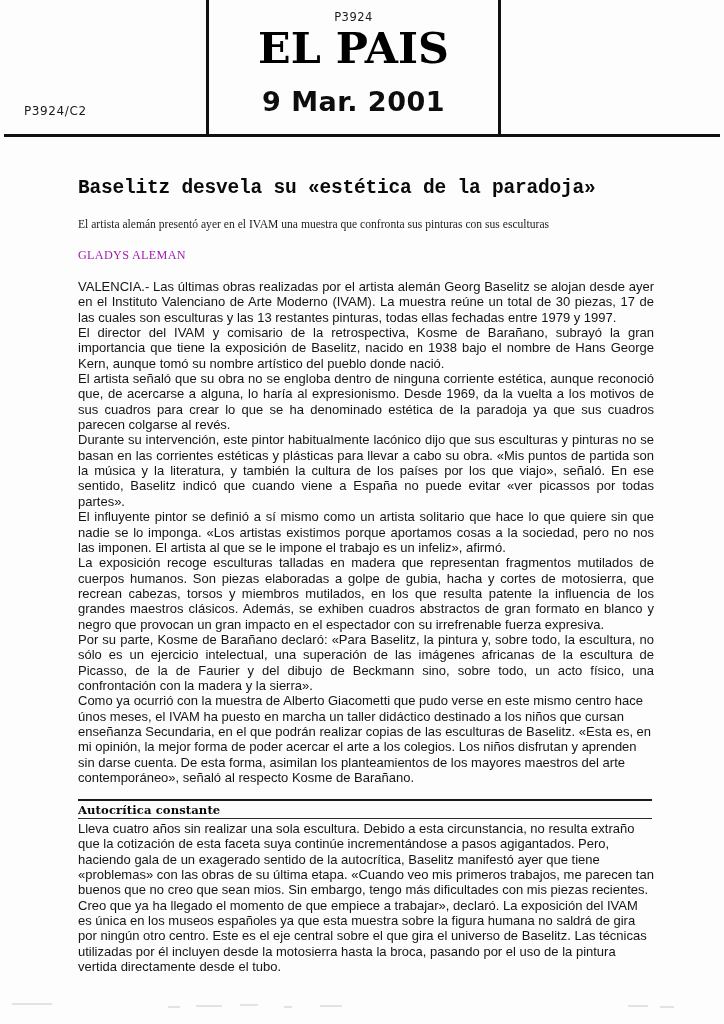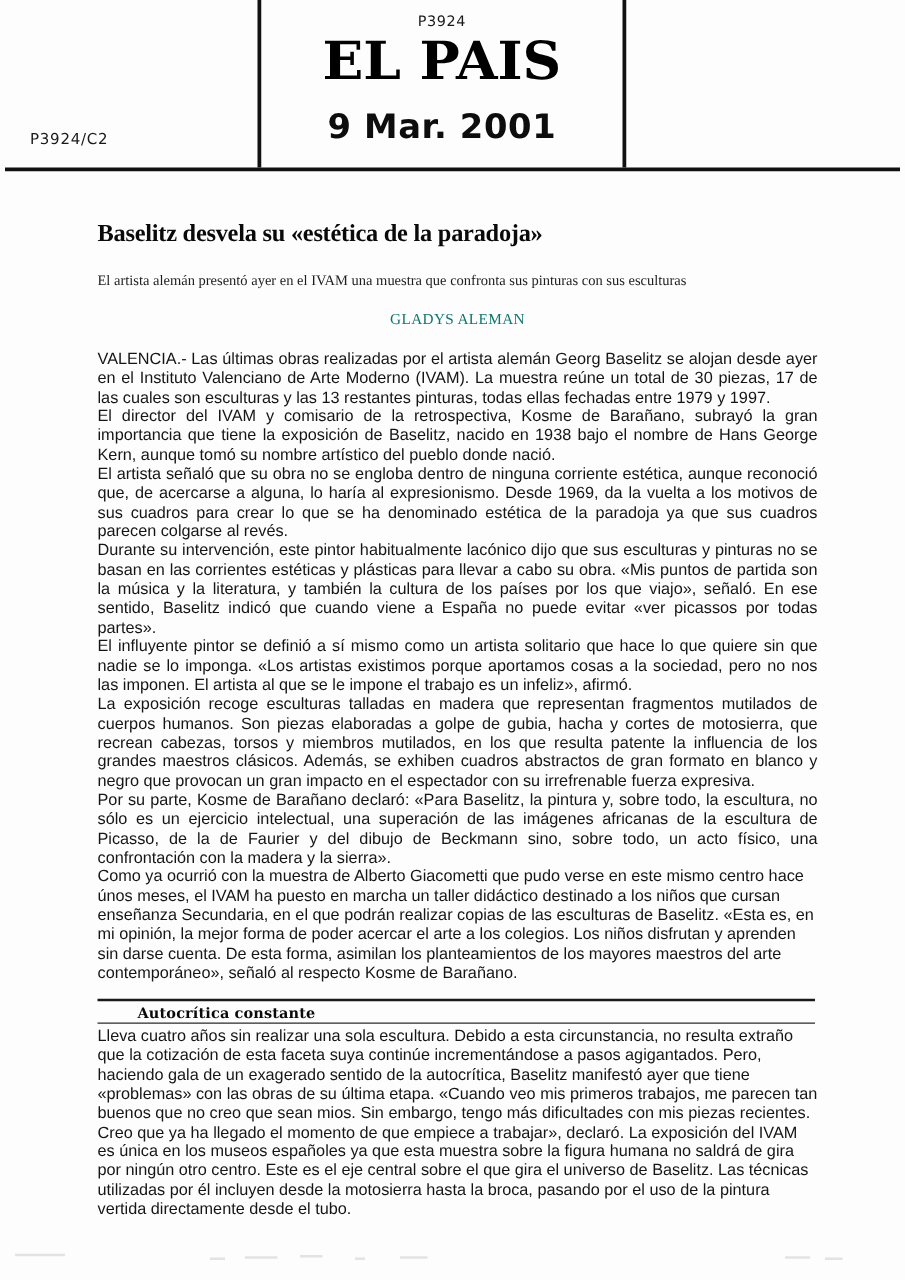--- a/index.html
+++ b/index.html
@@ -97,21 +97,21 @@
 
   
   .article {
     position: absolute;
     left: 78px;
     top: 176px;
     width: 576px;
   }
 
   .headline {
-    font-family: Liberation Serif, serif;
+    font-family: Liberation Mono, monospace;
     font-weight: 700;
     font-size: 19.5px;
     line-height: 24px;
     letter-spacing: -0.2px;
     color: #0a0a0a;
     margin: 0 0 18px 0;
   }
 
   .standfirst {
     font-family: "Liberation Serif", serif;
@@ -119,23 +119,22 @@
     line-height: 14px;
     color: #1d1d1d;
     margin: 0 0 16px 0;
   }
 
   .byline {
     font-family: "Liberation Serif", serif;
     font-size: 12.2px;
     line-height: 14px;
     letter-spacing: 0.3px;
-    color: #0f766e;
+    color: #a21caf;
     margin: 0 0 17px 0;
-    text-align: center;
   }
 
   .body-copy p {
     margin: 0;
     font-family: Liberation Sans, sans-serif;
     font-size: 13px;
     line-height: 15.35px;
     text-align: justify;
     color: #151515;
     hyphens: none;
@@ -153,21 +152,20 @@
     margin-bottom: 2px;
   }
   .dek-title {
     font-family: "DejaVu Serif", serif;
     font-weight: 700;
     font-size: 11.6px;
     line-height: 14px;
     letter-spacing: 0.1px;
     color: #0a0a0a;
     padding-bottom: 1px;
-    margin-left: 32px;
   }
   .dek-rule-under {
     width: 574px;
     height: 0.9px;
     background: #2a2a2a;
     margin-bottom: 2px;
   }
 
   
   .speckle {

